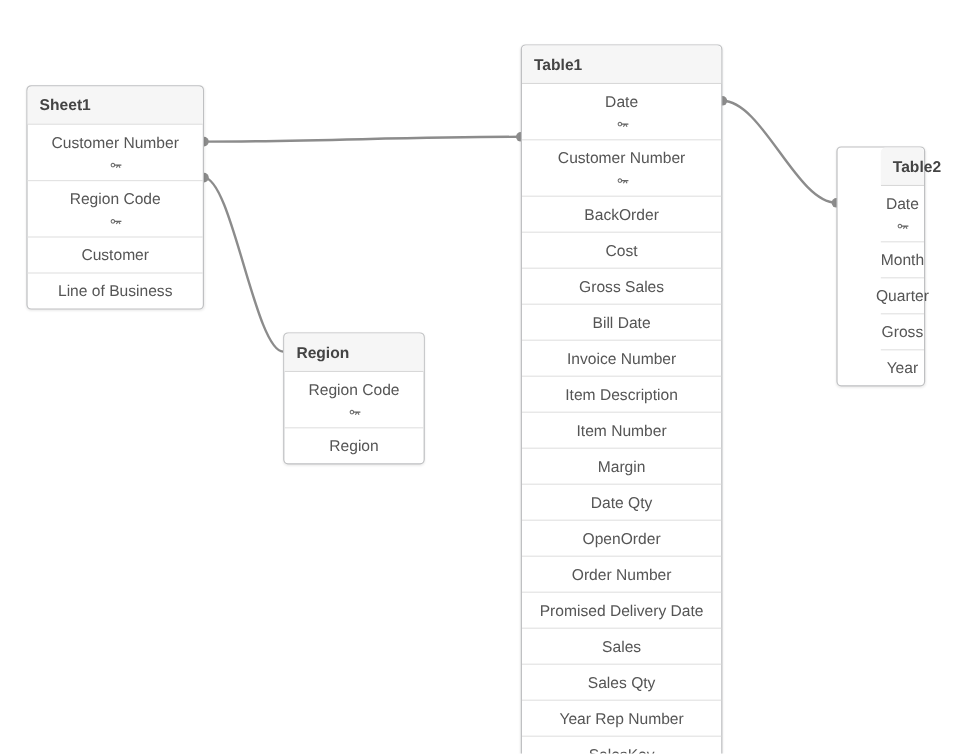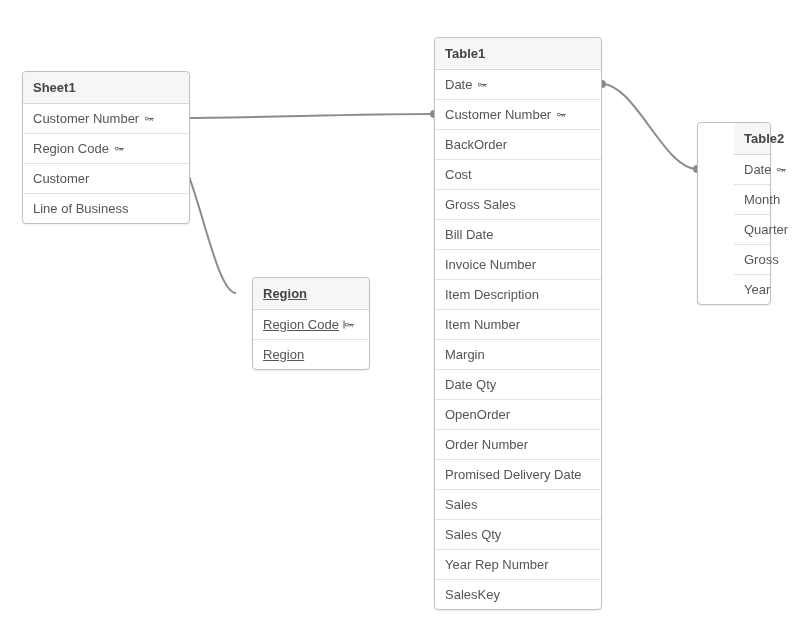--- a/index.html
+++ b/index.html
@@ -37,20 +37,21 @@
     border-bottom: 1px solid #d8d8d8;
     border-radius: 4px 4px 0 0;
   }
   .field {
     padding: 7px 10px;
     border-bottom: 1px solid #e3e3e3;
     display: flex;
     align-items: center;
     gap: 6px;
     color: #555;
+    flex-direction: column;
   }
   .field:last-child {
     border-bottom: none;
   }
   .key-icon {
     display: inline-block;
     transform: rotate(90deg);
     font-size: 11px;
     color: #666;
     line-height: 1;
@@ -63,38 +64,38 @@
     <path d="M 170 118 C 262.4 118, 341.6 114, 434 114" stroke="#8c8c8c" stroke-width="2" fill="none"></path>
     <circle cx="170" cy="118" r="4" fill="#8c8c8c"></circle>
     <circle cx="434" cy="114" r="4" fill="#8c8c8c"></circle>
     <path d="M 170 148 C 193.1 148, 212.9 293, 236 293" stroke="#8c8c8c" stroke-width="2" fill="none"></path>
     <circle cx="170" cy="148" r="4" fill="#8c8c8c"></circle>
     <path d="M 602 84 C 635.25 84, 663.75 169, 697 169" stroke="#8c8c8c" stroke-width="2" fill="none"></path>
     <circle cx="602" cy="84" r="4" fill="#8c8c8c"></circle>
     <circle cx="697" cy="169" r="4" fill="#8c8c8c"></circle>
   </svg>
 
-<div class="table-box" style="left: 22px; top: 71px; width: 168px;">
+<div class="table-box" style="left: 22px; top: 71px; width: 148px;">
     <div class="table-title">Sheet1</div>
     <div class="field">
       <span>Customer Number</span>
       <span class="key-icon">⚷</span>
     </div>
     <div class="field">
       <span>Region Code</span>
       <span class="key-icon">⚷</span>
     </div>
     <div class="field">
       <span>Customer</span>
     </div>
     <div class="field">
       <span>Line of Business</span>
     </div>
   </div>
-<div class="table-box" style="left: 252px; top: 277px; width: 118px; text-decoration: underline;">
+<div class="table-box" style="left: 236px; top: 277px; width: 118px;">
     <div class="table-title">Region</div>
     <div class="field">
       <span>Region Code</span>
       <span class="key-icon">⚷</span>
     </div>
     <div class="field">
       <span>Region</span>
     </div>
   </div>
 <div class="table-box" style="left: 434px; top: 37px; width: 168px;">

